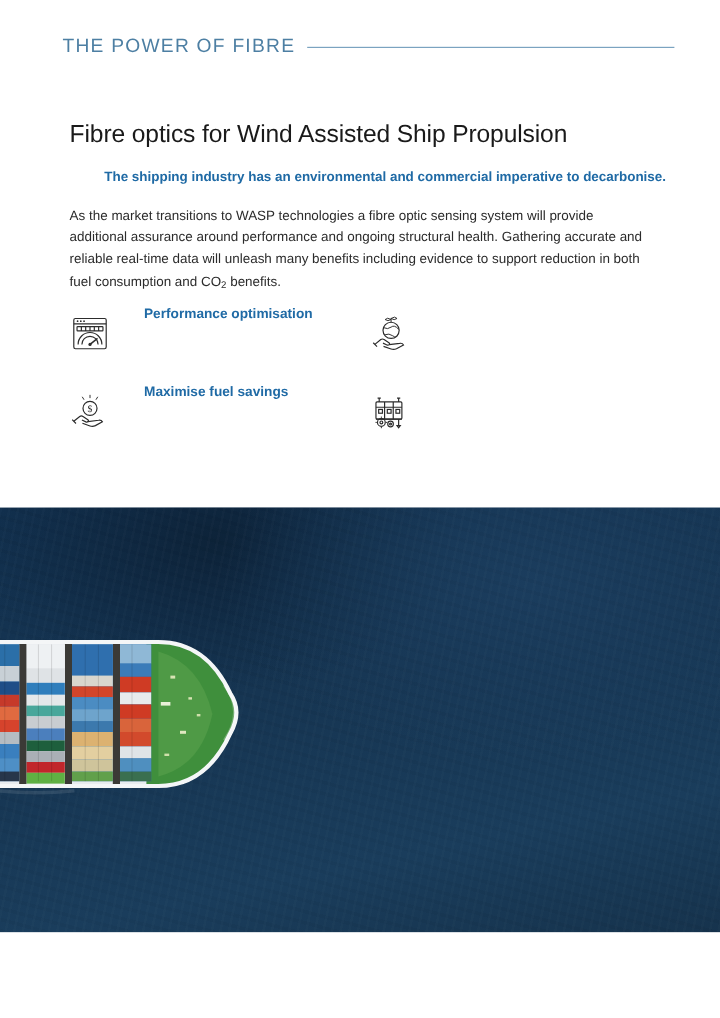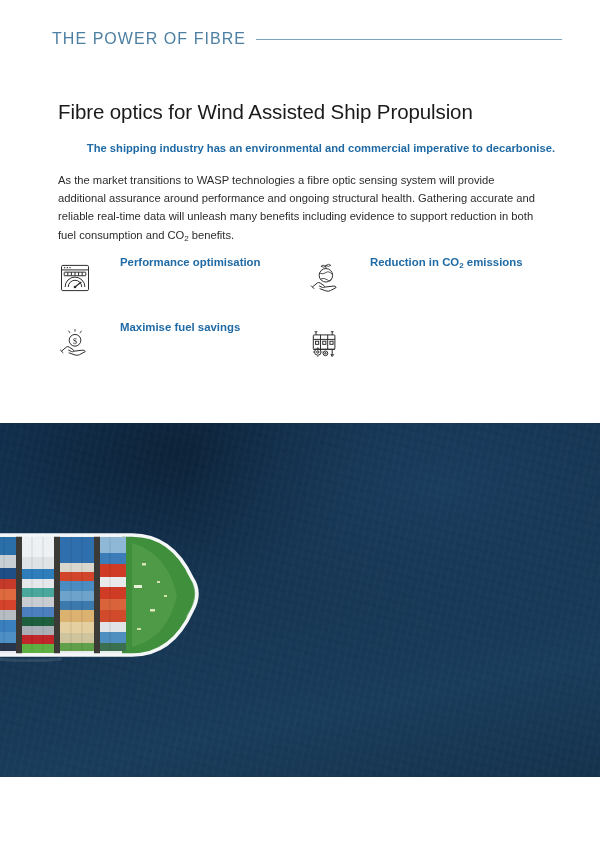--- a/index.html
+++ b/index.html
@@ -210,21 +210,20 @@
         <path d="M14 14.5 Q18 16.5 21 14 T28 16" stroke-width="0.9"></path>
         <path d="M15.5 21 Q19 19.5 22.5 22 T27 21.5" stroke-width="0.9"></path>
         <path d="M21 9.5 L21 5.5" stroke-width="0.9"></path>
         <path d="M21 7 Q17.5 4.5 15.5 7 Q18 9 21 7 Z" stroke-width="0.9"></path>
         <path d="M21 6 Q24.5 3.5 26.5 6 Q24 8.2 21 6 Z" stroke-width="0.9"></path>
         <path d="M6 30 L11.5 25.5 Q13 24.5 14.5 25.5 L19 28.5 Q20 29.2 19.2 30.2 Q18.4 31 17.2 30.5 L13.5 28.8"></path>
         <path d="M19.2 30.2 L29 29 Q31.5 28.6 32.5 30.5 L26 34 Q23.5 35.2 21 34.3 L14 31.8"></path>
         <line x1="4.5" y1="28.5" x2="8" y2="32"></line>
       </svg>
     </span>
-    <span class="benefit-label"><span>Reduction in CO</span><sub>2</sub><span> emissions</span></span>
   </div>
 
   <div class="benefit">
     <span class="benefit-icon">
       <svg viewBox="0 0 40 40" fill="none" stroke="#2c2c2c" stroke-width="1.1">
         <circle cx="20" cy="17" r="6.5"></circle>
         <text x="20" y="20.8" font-size="9" font-family="Liberation Serif, serif" fill="#2c2c2c" stroke="none" text-anchor="middle">$</text>
         <line x1="20" y1="7.5" x2="20" y2="4.5" stroke-width="0.9"></line>
         <line x1="14.5" y1="9" x2="12.8" y2="6.3" stroke-width="0.9"></line>
         <line x1="25.5" y1="9" x2="27.2" y2="6.3" stroke-width="0.9"></line>

